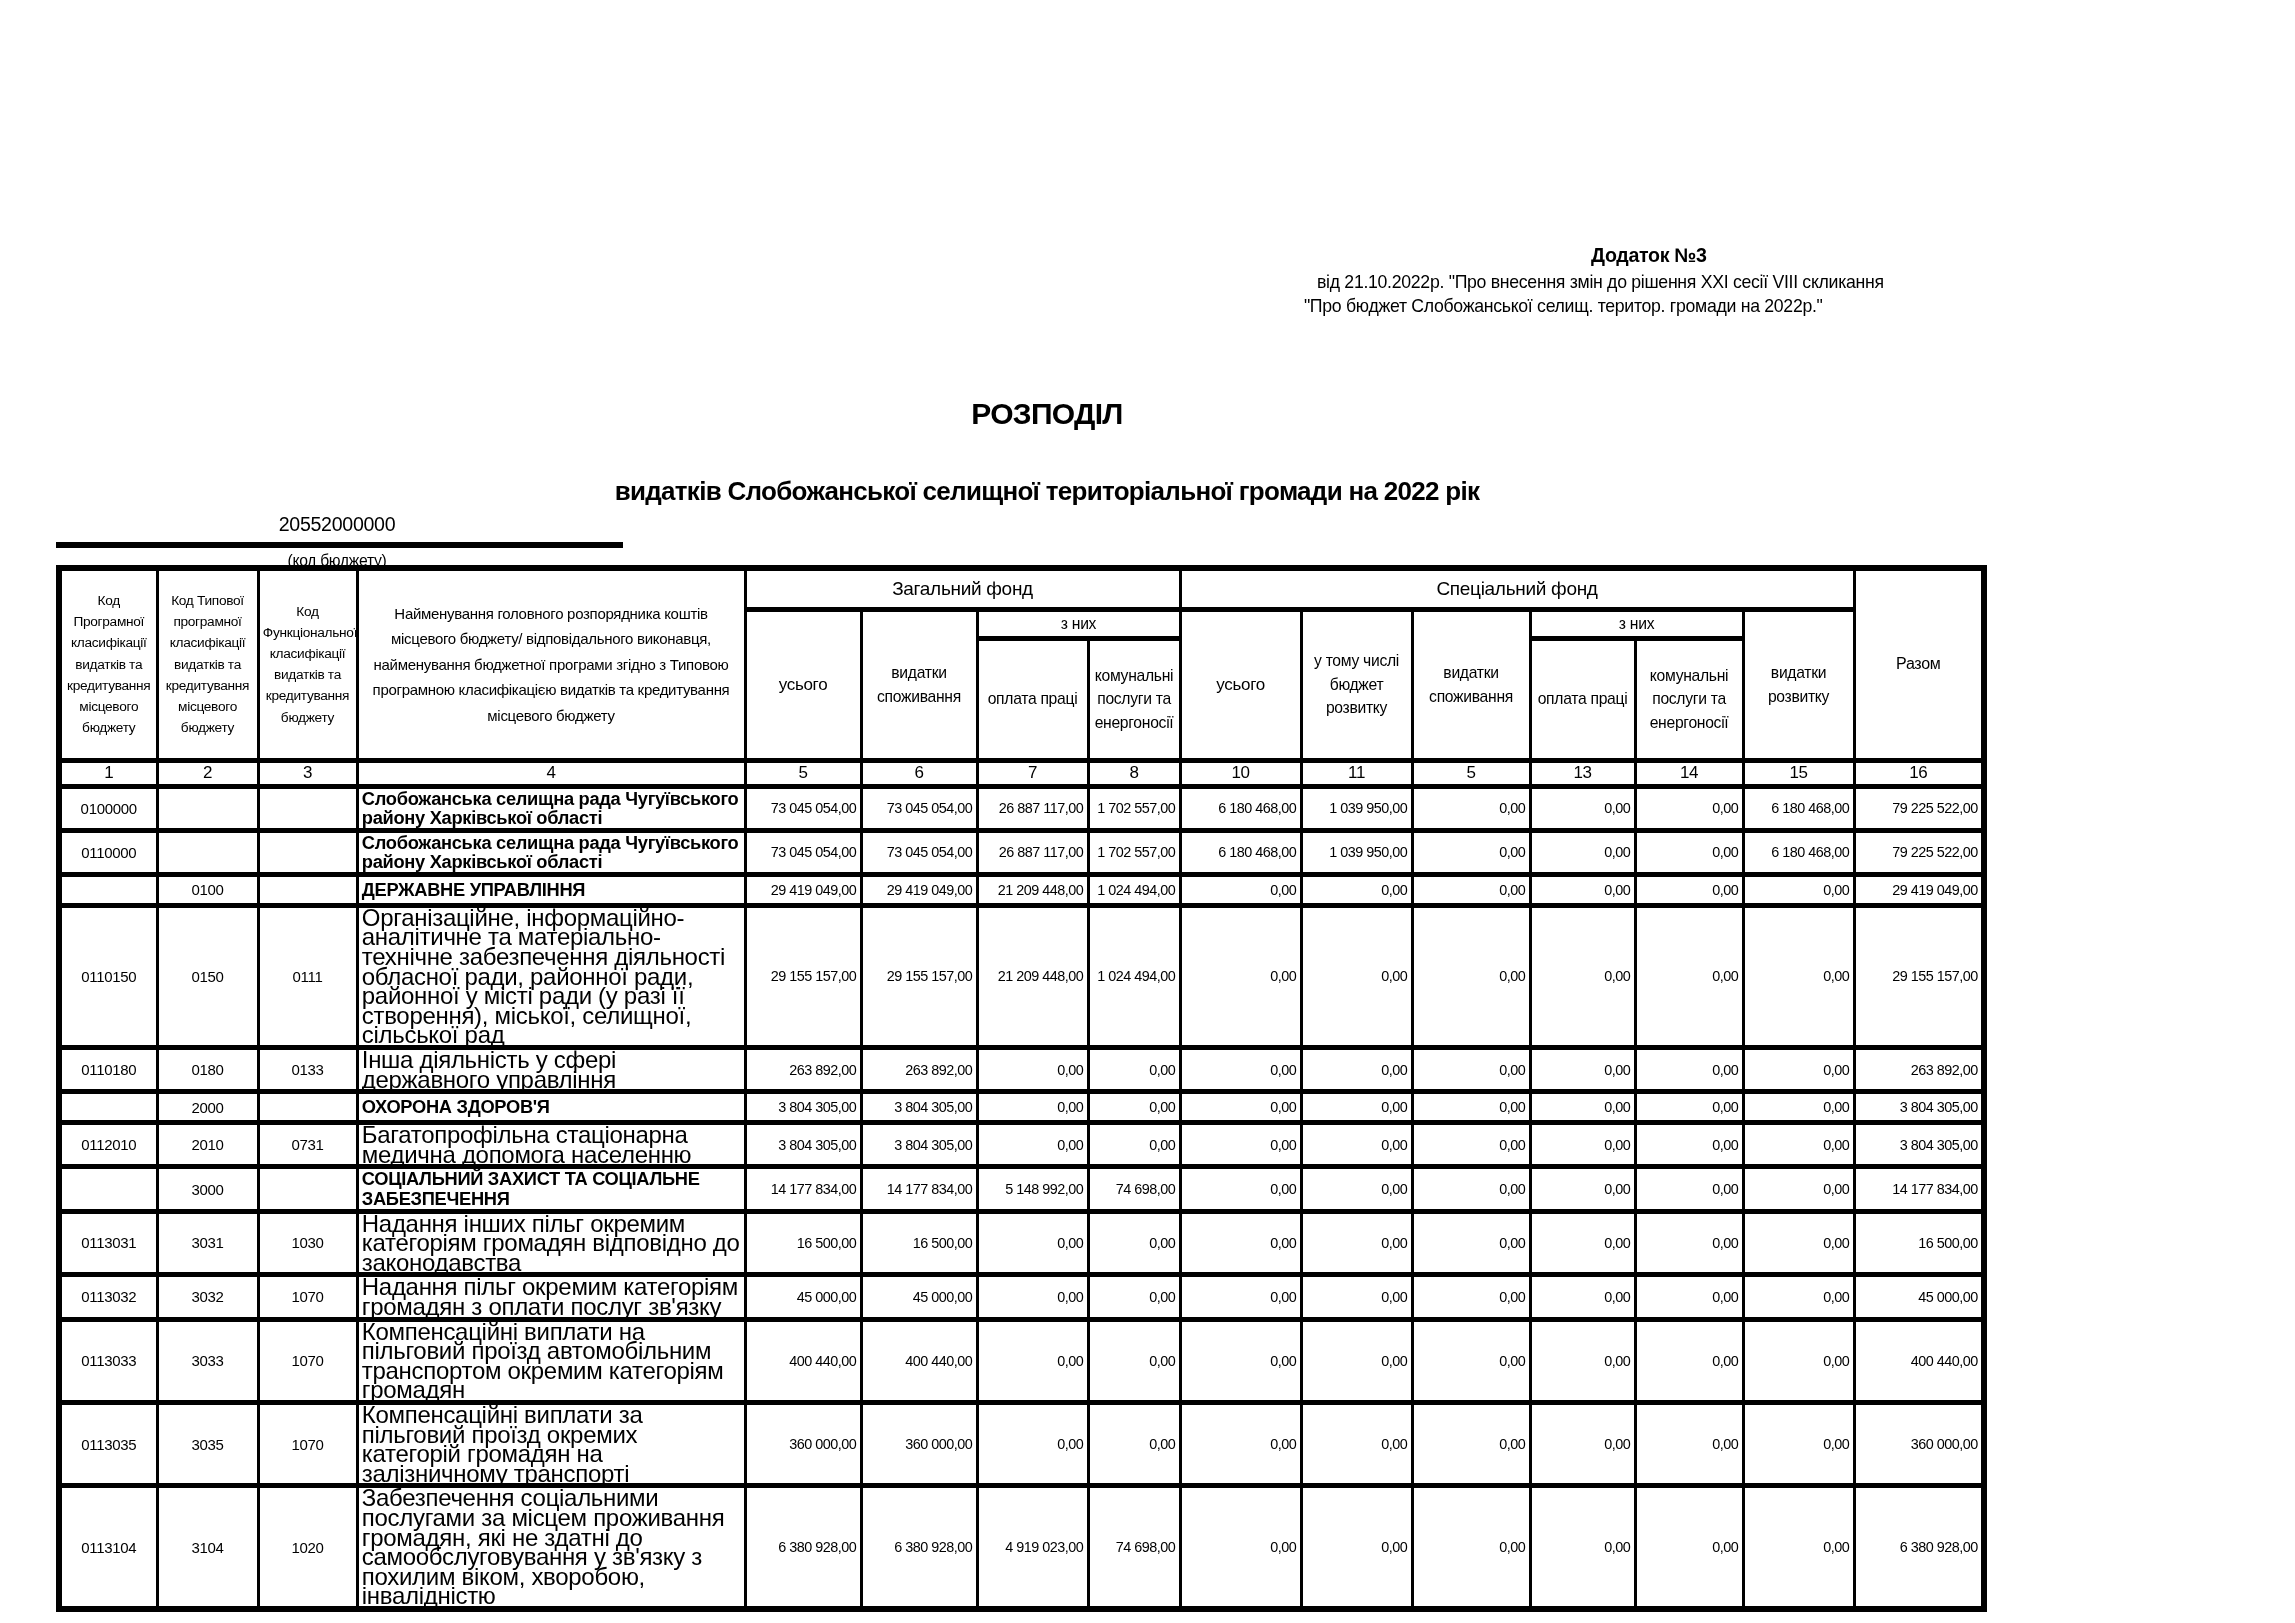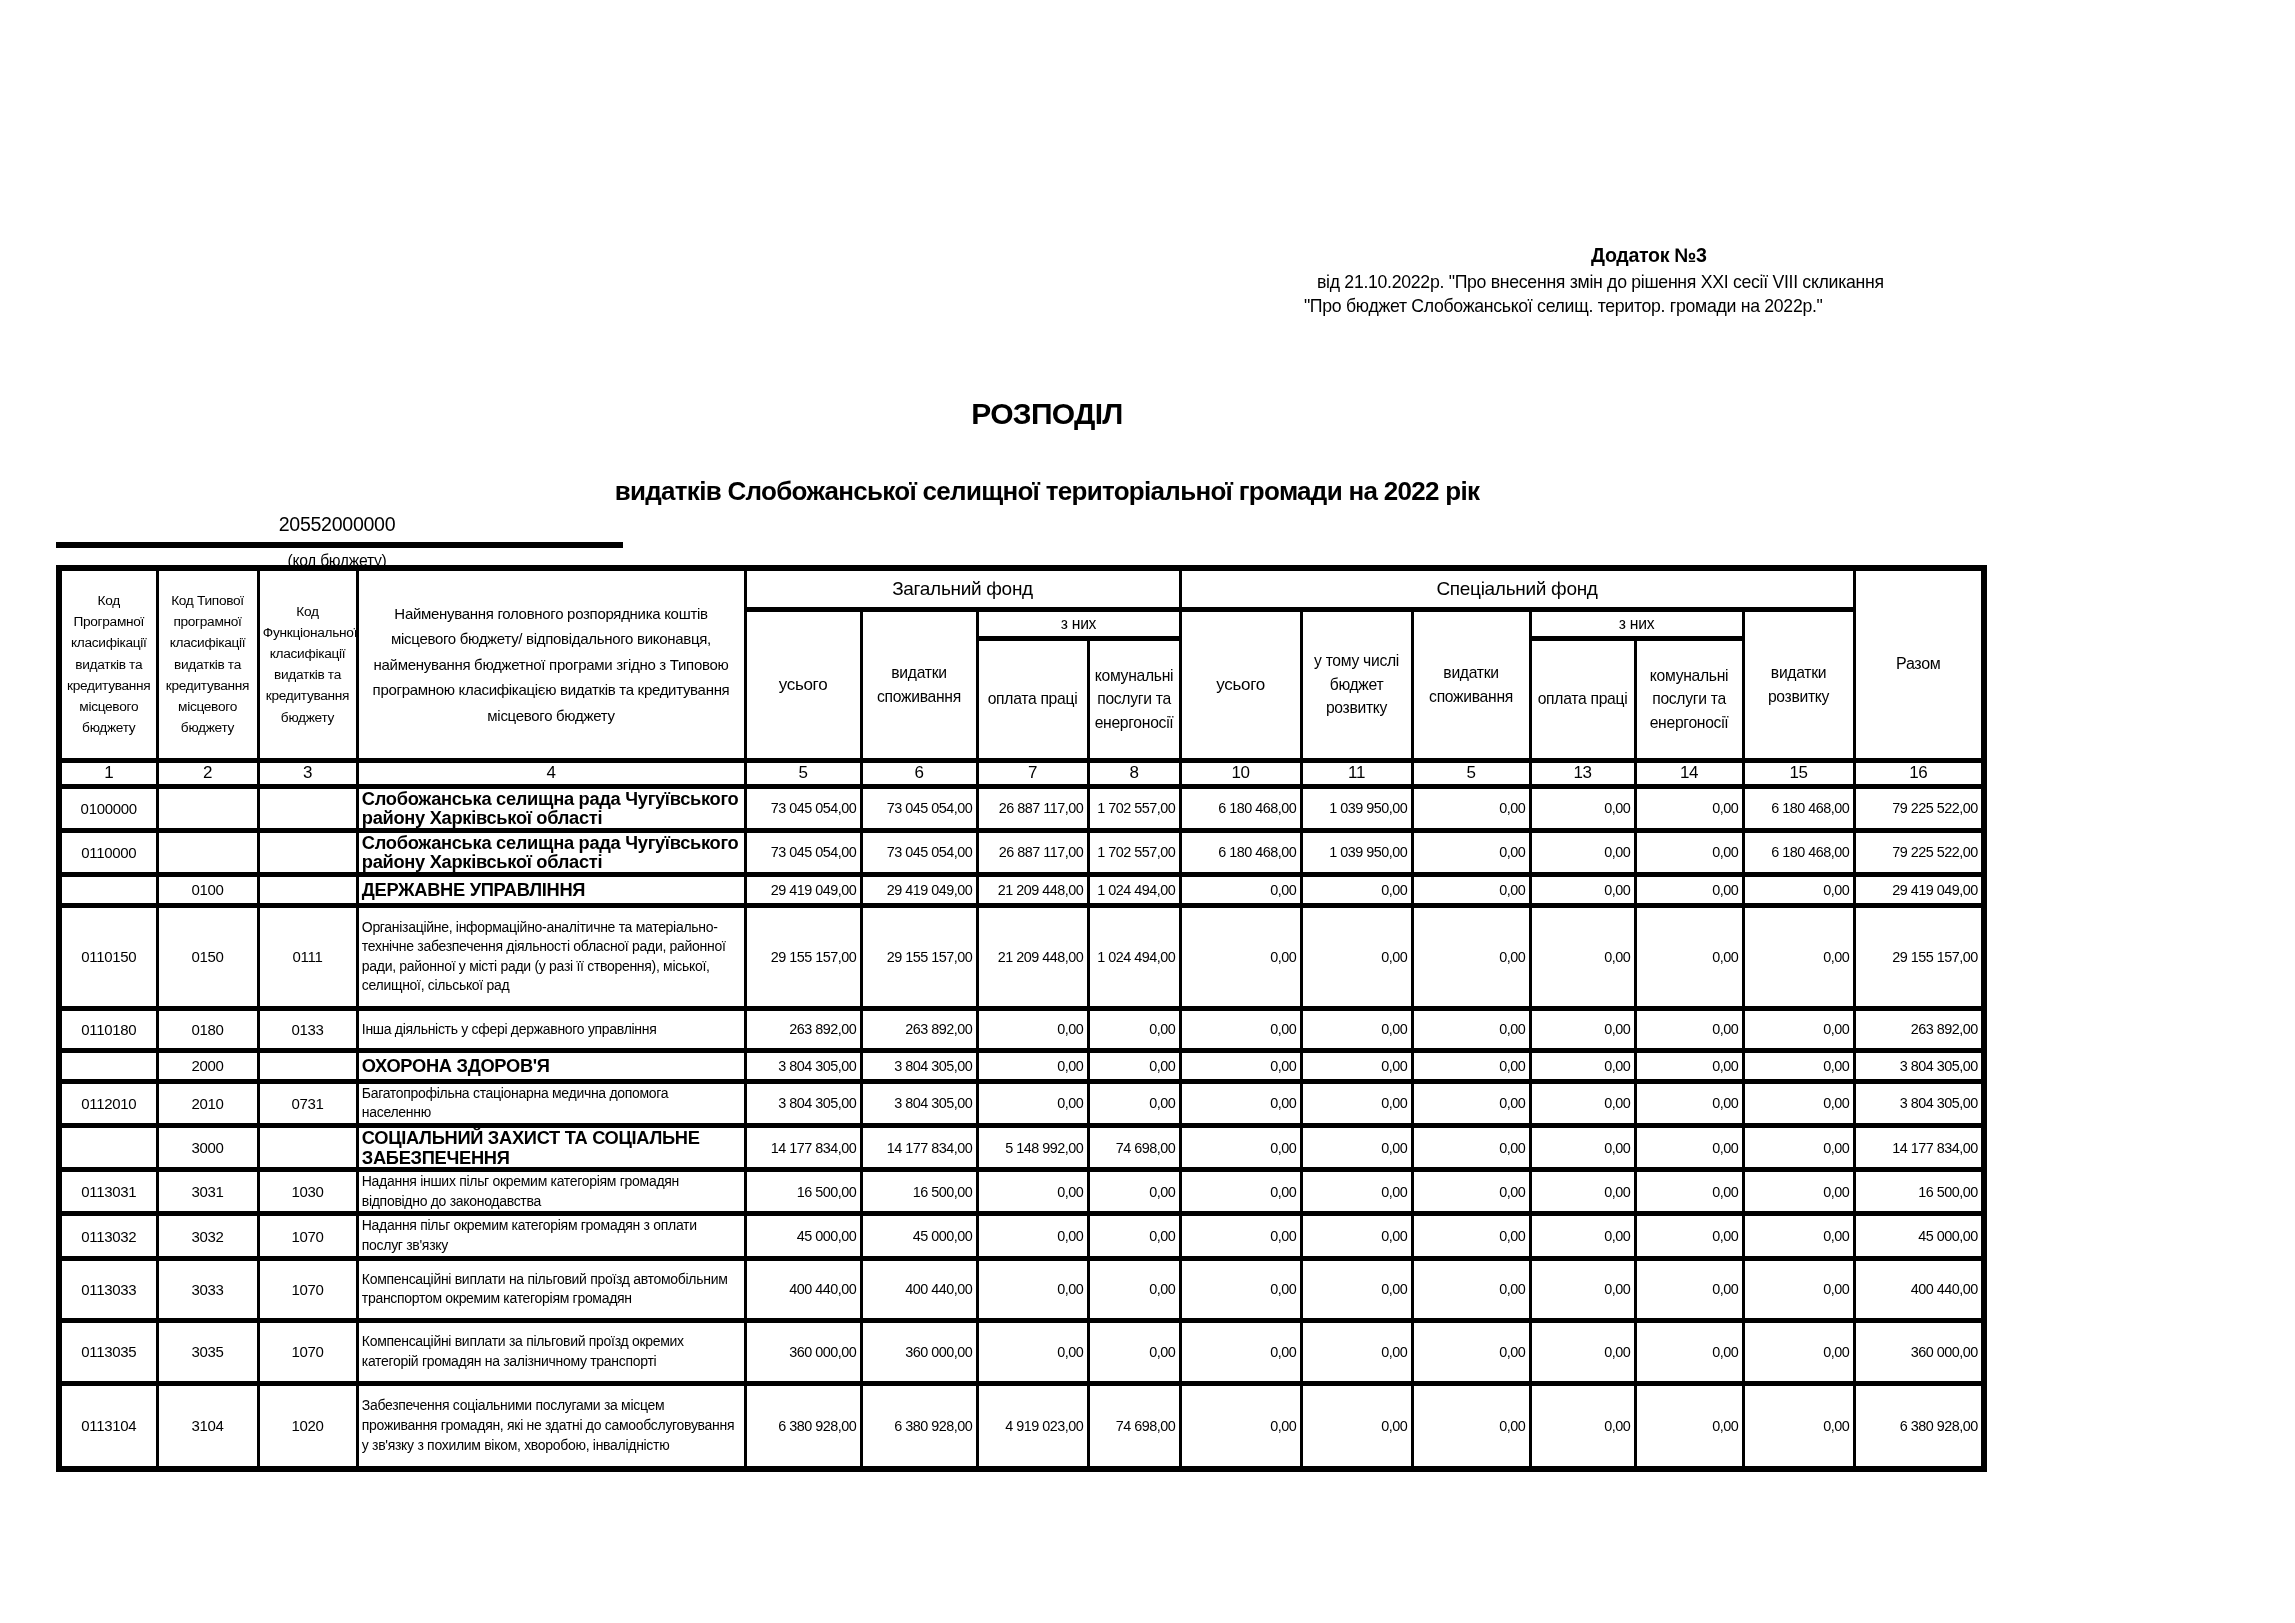--- a/index.html
+++ b/index.html
@@ -46,21 +46,21 @@
   th.c123{font-size:13.7px;line-height:1.55;text-align:center;}
   th.c4{font-size:15px;line-height:1.7;text-align:center;}
   th.fund{font-size:19px;font-weight:bold;text-align:center;}
   th.razom{font-size:16px;font-weight:bold;text-align:center;}
   th.usogo{font-size:17px;font-weight:bold;text-align:center;}
   th.sub{font-size:15.7px;line-height:1.5;text-align:center;}
   th.znih{font-size:15.7px;text-align:center;}
   tr.hN th{font-size:17px;text-align:center;font-weight:normal;}
 
   td.code{font-size:15px;font-weight:bold;text-align:center;}
-  td.name{font-size:14px;line-height:19.6px;text-align:left;padding:2px 5.2px;}
+  td.name{font-size:24px;line-height:19.6px;text-align:left;padding:2px 5.2px;}
   td.name.b{font-weight:bold;font-size:18.3px;}
   td.val{font-size:14.4px;font-weight:bold;text-align:right;white-space:nowrap;padding-right:3.3px;letter-spacing:-0.5px;}
 </style>
 </head>
 <body>
 
 <div class="abs apx">
   <div class="apx-l1">Додаток №3</div>
   <div class="apx-l3">від 21.10.2022р. "Про внесення змін до рішення XXI сесії VIII скликання</div>
   <div class="apx-l5">"Про бюджет Слобожанської селищ. територ. громади на 2022р."</div>

